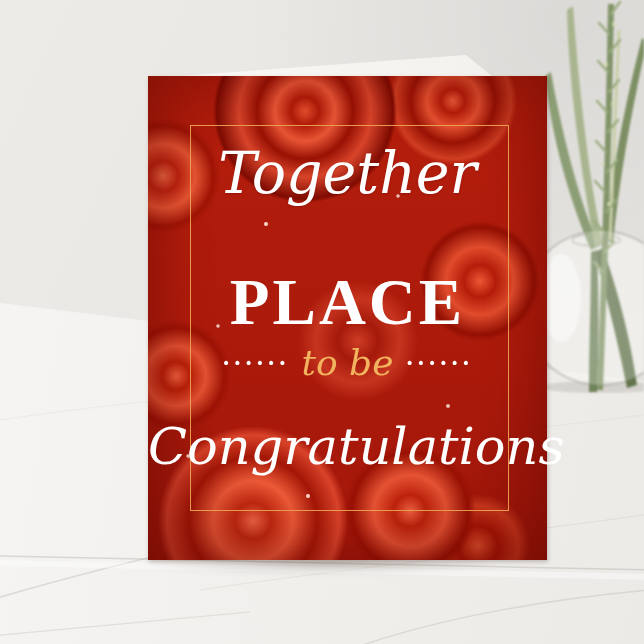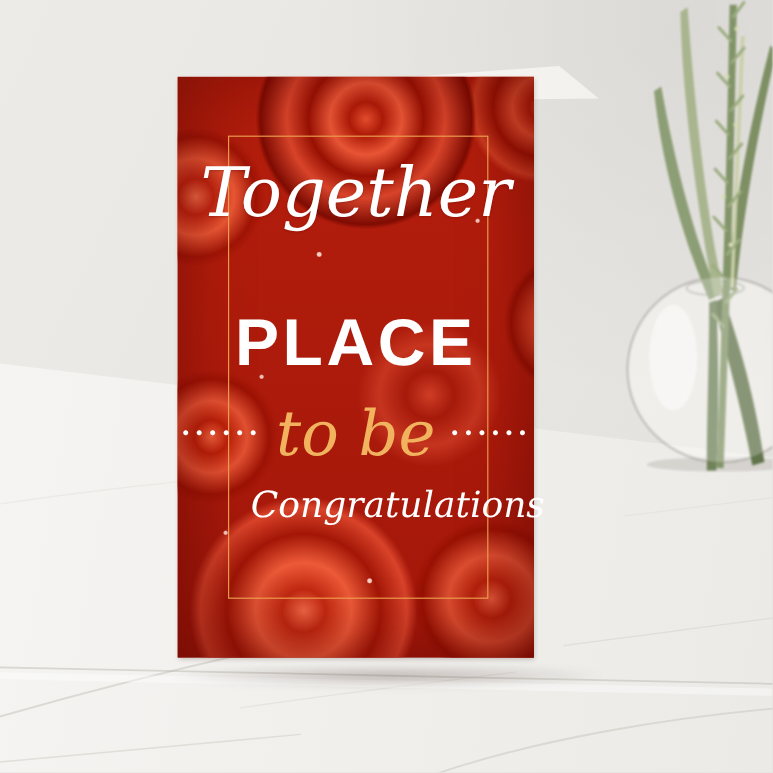--- a/index.html
+++ b/index.html
@@ -22,21 +22,21 @@
 
   .card-shadow{position:absolute;left:138px;top:556px;width:370px;height:18px;
                background:radial-gradient(ellipse at 50% 40%, rgba(70,45,40,.28), transparent 70%);
                filter:blur(3px);}
 
   
   .vase-plant{position:absolute;left:495px;top:0;width:149px;height:400px;
               filter:blur(1.1px);opacity:.97;}
 
   
-  .card{position:absolute;left:148px;top:64px;width:297px;height:484px;
+  .card{position:absolute;left:148px;top:76px;width:399px;height:484px;
         box-shadow:inset 0 0 60px rgba(80,5,0,.35), 1px 2px 4px rgba(60,30,25,.25);
         background:
           
           radial-gradient(circle at 118px 148px, rgba(255,235,225,.85) 0 1.5px, transparent 2.5px),
           radial-gradient(circle at 70px 250px,  rgba(255,235,225,.8) 0 1.2px, transparent 2.2px),
           radial-gradient(circle at 250px 120px, rgba(255,235,225,.8) 0 1.2px, transparent 2.2px),
           radial-gradient(circle at 300px 330px, rgba(255,235,225,.8) 0 1.4px, transparent 2.4px),
           radial-gradient(circle at 160px 420px, rgba(255,235,225,.85) 0 1.5px, transparent 2.5px),
           radial-gradient(circle at 40px 380px,  rgba(255,235,225,.8) 0 1.2px, transparent 2.2px),
           
@@ -55,26 +55,26 @@
 
   .gold-frame{position:absolute;left:42px;right:38px;top:49px;bottom:49px;
               border:1.5px solid rgba(236,160,80,.95);}
 
   .card-text{position:absolute;left:0;width:100%;text-align:center;color:#fff;}
   .script{font-family:"DejaVu Serif",serif;font-style:italic;}
   .together{top:66px;font-size:57px;line-height:1.1;
             text-shadow:0 1px 2px rgba(90,5,0,.3);}
   .wonderful{top:172px;font-size:24px;letter-spacing:5px;color:#f3b163;
              font-family:"Liberation Serif",serif;}
-  .place{top:194px;font-size:55px;font-weight:bold;letter-spacing:3px;
-         font-family:Liberation Sans, sans-serif;line-height:1;}
+  .place{top:194px;font-size:65px;font-weight:bold;letter-spacing:3px;
+         font-family:Liberation Serif, serif;line-height:1;}
   .tobe-row{top:262px;display:flex;justify-content:center;align-items:center;gap:12px;}
   .dots{font-size:14px;letter-spacing:3px;color:#fff;font-family:"DejaVu Sans",sans-serif;}
-  .tobe{font-size:52px;color:#f2b35f;line-height:1.4;}
-  .congrats{top:340px;font-size:30px;line-height:1.2;padding-left:35px;}
+  .tobe{font-size:36px;color:#f2b35f;line-height:1.4;}
+  .congrats{top:340px;font-size:51px;line-height:1.2;}
   .brother{top:400px;font-size:21px;letter-spacing:2px;color:#eda353;
            font-family:"Liberation Serif",serif;}
 </style>
 </head>
 <body>
 
 <div class="scene">
 
   <div class="wall"></div>
 

